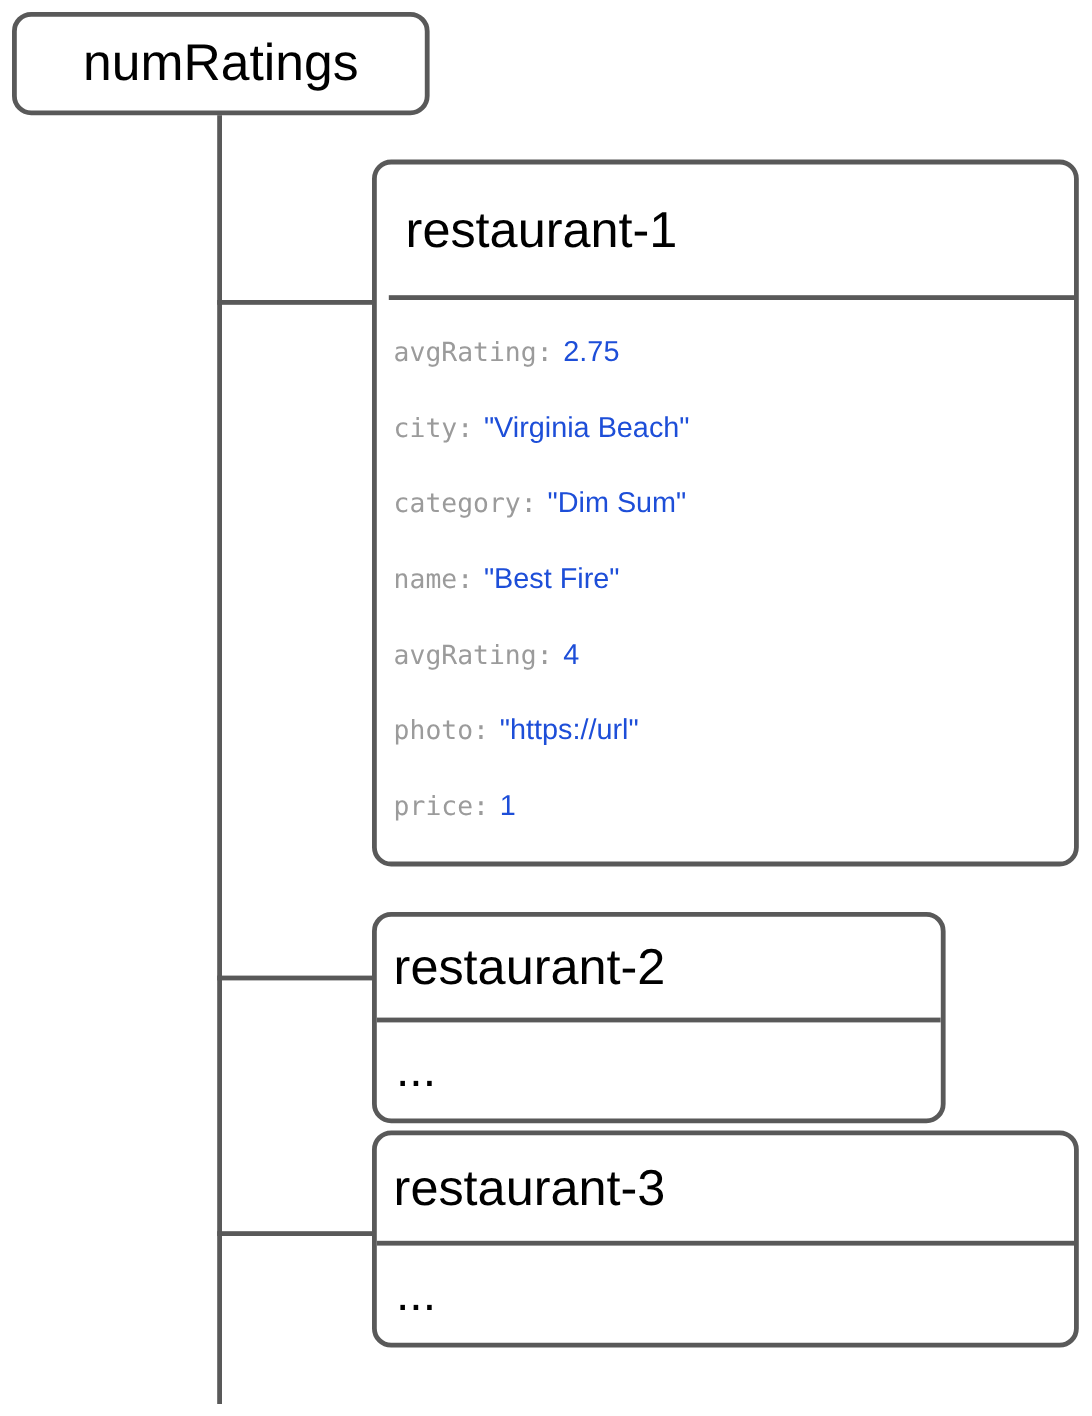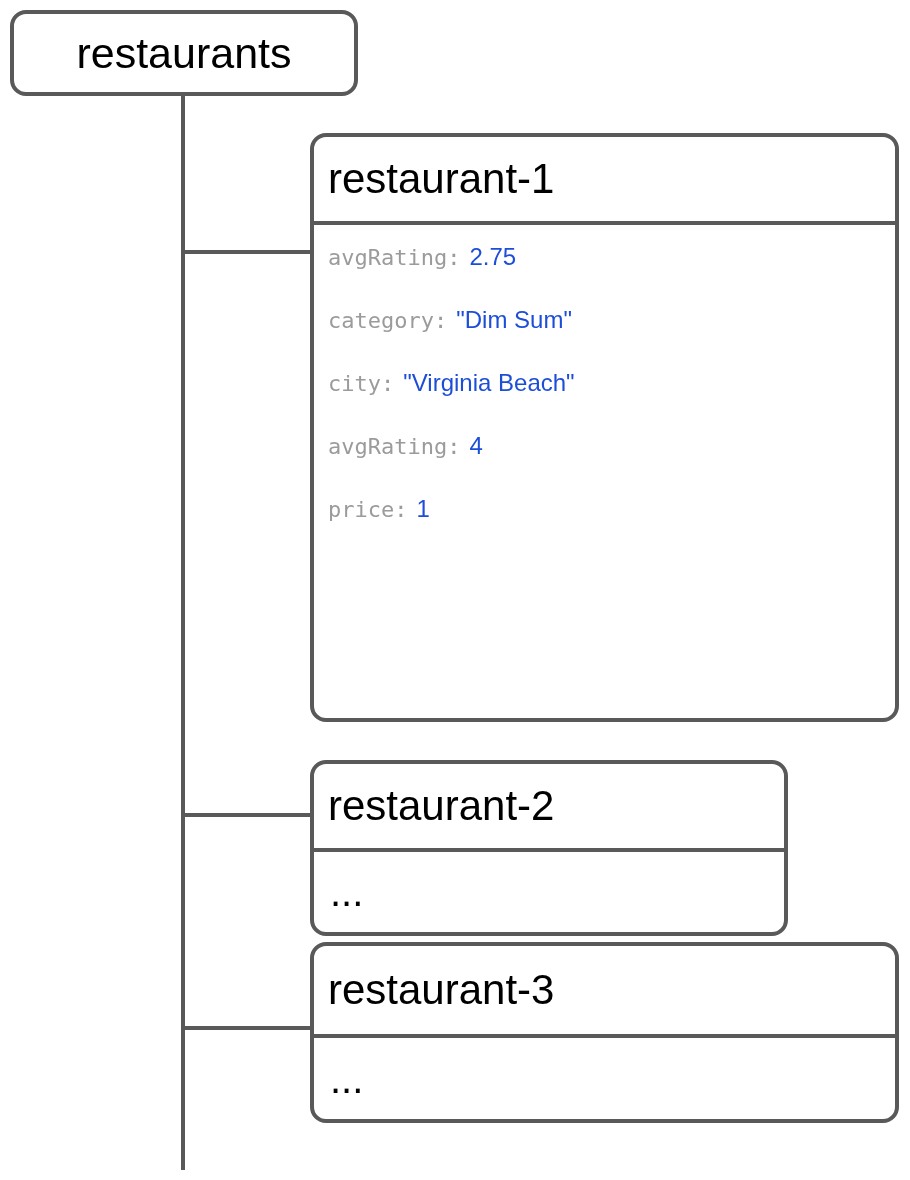--- a/index.html
+++ b/index.html
@@ -115,50 +115,58 @@
 
   <div class="trunk" style="left:181px; top:96px; width:4px; height:1074px;"></div>
 
   <div class="branch" style="left:181px; top:250px; width:129px; height:4px;"></div>
 
   <div class="branch" style="left:181px; top:813px; width:129px; height:4px;"></div>
 
   <div class="branch" style="left:181px; top:1026px; width:129px; height:4px;"></div>
 
   <div class="root-node">
-    <span class="root-label">restaurants</span>
+    <span class="root-label">numRatings</span>
   </div>
 
   <div class="card" style="left:310px; top:133px; width:589px; height:589px;">
-    <div class="card-header" style="height:88px;">
+    <div class="card-header" style="height:113px;margin-left:10px;">
       <span class="card-title">restaurant-1</span>
     </div>
-    <div class="card-body" style="padding-top:18px;">
+    <div class="card-body" style="padding-top:30px;">
 
       <div class="field-row">
         <span class="field-key">avgRating:</span>
         <span class="field-value">2.75</span>
+      </div>
+
+      <div class="field-row">
+        <span class="field-key">city:</span>
+        <span class="field-value">"Virginia Beach"</span>
       </div>
 
       <div class="field-row">
         <span class="field-key">category:</span>
         <span class="field-value">"Dim Sum"</span>
       </div>
 
       <div class="field-row">
-        <span class="field-key">city:</span>
-        <span class="field-value">"Virginia Beach"</span>
+        <span class="field-key">name:</span>
+        <span class="field-value">"Best Fire"</span>
       </div>
-
 
       <div class="field-row">
         <span class="field-key">avgRating:</span>
         <span class="field-value">4</span>
       </div>
 
+      <div class="field-row">
+        <span class="field-key">photo:</span>
+        <span class="field-value">"https://url"</span>
+      </div>
 
       <div class="field-row">
         <span class="field-key">price:</span>
         <span class="field-value">1</span>
       </div>
 
     </div>
   </div>
 
   <div class="card" style="left:310px; top:760px; width:478px; height:176px;">

